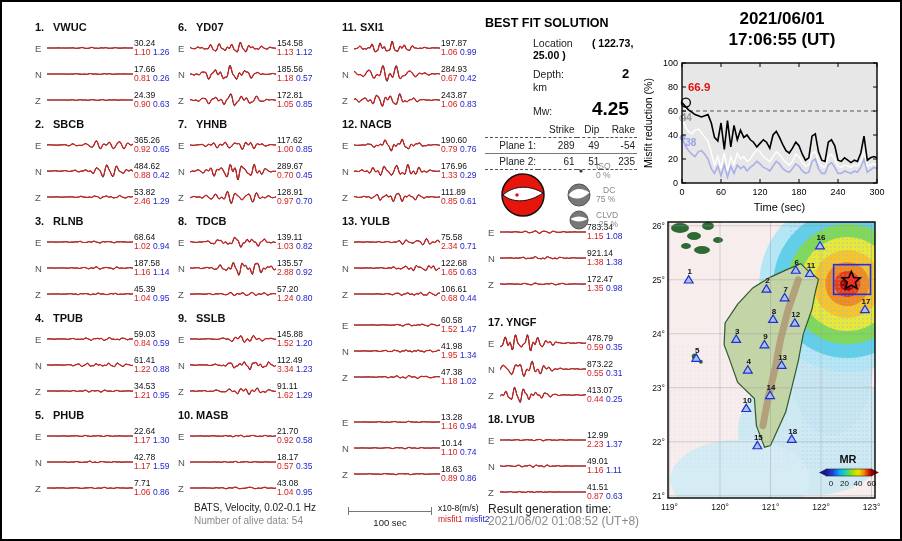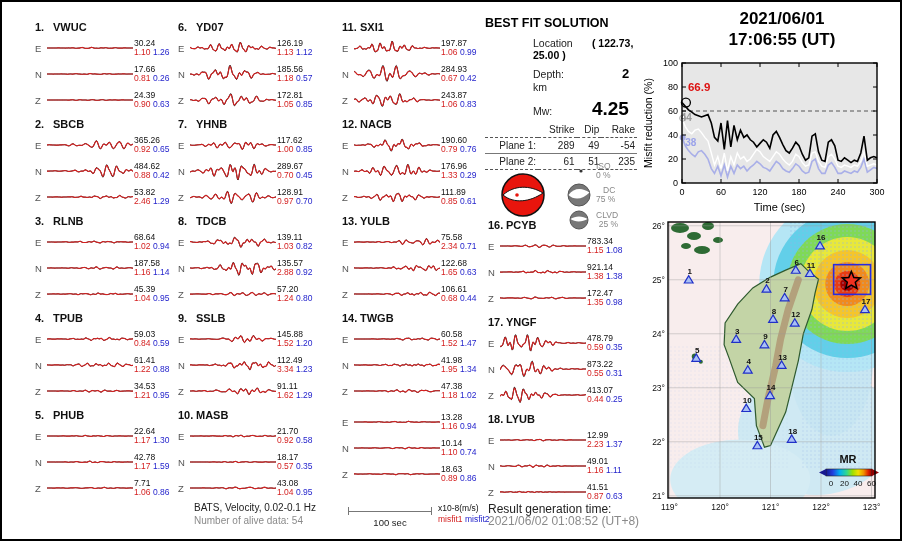--- a/index.html
+++ b/index.html
@@ -192,21 +192,21 @@
       </div>
       <div class="col" style="left: 176px; top: 14px;">
         <div class="station">
           <div class="st-hdr"><span class="num">6.</span><span>YD07</span></div>
           <div class="chrow">
             <span class="chlab">E</span>
             <svg width="86" height="26">
               <polyline points="0.0,12.2 0.7,12.7 1.4,13.2 2.1,13.5 2.9,13.6 3.6,13.6 4.3,13.7 5.0,13.7 5.7,13.5 6.5,12.9 7.2,12.2 7.9,11.9 8.6,12.2 9.3,12.7 10.0,13.0 10.8,12.9 11.5,12.6 12.2,12.5 12.9,13.0 13.6,13.7 14.3,14.1 15.0,14.0 15.8,13.7 16.5,13.7 17.2,13.9 17.9,13.8 18.6,13.0 19.4,11.4 20.1,9.9 20.8,9.6 21.5,10.8 22.2,12.7 22.9,14.3 23.7,15.1 24.4,15.5 25.1,15.9 25.8,16.1 26.5,15.5 27.2,13.6 27.9,10.9 28.7,8.9 29.4,8.6 30.1,10.1 30.8,12.1 31.5,13.4 32.3,13.7 33.0,13.8 33.7,14.4 34.4,15.4 35.1,15.7 35.8,14.8 36.5,13.2 37.3,12.1 38.0,12.4 38.7,13.3 39.4,13.5 40.1,12.3 40.9,10.3 41.6,9.1 42.3,9.8 43.0,11.8 43.7,13.9 44.4,15.0 45.1,15.5 45.9,16.0 46.6,16.9 47.3,17.1 48.0,15.6 48.7,12.4 49.4,8.9 50.2,7.1 50.9,7.8 51.6,10.0 52.3,12.3 53.0,13.7 53.8,14.6 54.5,15.5 55.2,16.6 55.9,16.9 56.6,15.8 57.3,13.4 58.1,11.2 58.8,10.4 59.5,11.1 60.2,12.2 60.9,12.7 61.6,12.3 62.4,11.8 63.1,12.0 63.8,12.9 64.5,13.8 65.2,14.1 65.9,13.8 66.7,13.6 67.4,13.9 68.1,14.3 68.8,14.3 69.5,13.5 70.2,12.2 71.0,11.3 71.7,11.1 72.4,11.7 73.1,12.4 73.8,12.9 74.5,13.3 75.3,13.6 76.0,13.9 76.7,14.2 77.4,14.0 78.1,13.5 78.8,12.8 79.5,12.3 80.3,12.3 81.0,12.5 81.7,12.7 82.4,12.9 83.1,12.9 83.8,13.0 84.6,13.1 85.3,13.3 86.0,13.3" fill="none" stroke="#111" stroke-width="1"></polyline>
               <polyline points="0.0,12.3 0.7,12.7 1.4,13.2 2.1,13.5 2.9,13.5 3.6,13.6 4.3,13.6 5.0,13.6 5.7,13.4 6.5,12.9 7.2,12.3 7.9,12.1 8.6,12.3 9.3,12.7 10.0,13.0 10.8,12.9 11.5,12.6 12.2,12.6 12.9,13.0 13.6,13.6 14.3,14.0 15.0,13.9 15.8,13.7 16.5,13.6 17.2,13.8 17.9,13.7 18.6,13.0 19.4,11.6 20.1,10.3 20.8,10.0 21.5,11.1 22.2,12.7 22.9,14.1 23.7,14.9 24.4,15.2 25.1,15.5 25.8,15.8 26.5,15.2 27.2,13.6 27.9,11.2 28.7,9.4 29.4,9.2 30.1,10.5 30.8,12.2 31.5,13.3 32.3,13.6 33.0,13.7 33.7,14.2 34.4,15.1 35.1,15.4 35.8,14.6 36.5,13.1 37.3,12.2 38.0,12.4 38.7,13.3 39.4,13.5 40.1,12.4 40.9,10.6 41.6,9.6 42.3,10.2 43.0,12.0 43.7,13.8 44.4,14.8 45.1,15.2 45.9,15.7 46.6,16.4 47.3,16.6 48.0,15.3 48.7,12.4 49.4,9.4 50.2,7.8 50.9,8.4 51.6,10.4 52.3,12.4 53.0,13.7 53.8,14.4 54.5,15.2 55.2,16.2 55.9,16.5 56.6,15.4 57.3,13.4 58.1,11.4 58.8,10.7 59.5,11.3 60.2,12.3 60.9,12.7 61.6,12.4 62.4,12.0 63.1,12.1 63.8,12.9 64.5,13.7 65.2,13.9 65.9,13.7 66.7,13.5 67.4,13.8 68.1,14.2 68.8,14.1 69.5,13.4 70.2,12.3 71.0,11.5 71.7,11.4 72.4,11.8 73.1,12.5 73.8,12.9 74.5,13.2 75.3,13.5 76.0,13.8 76.7,14.0 77.4,13.9 78.1,13.4 78.8,12.8 79.5,12.4 80.3,12.4 81.0,12.6 81.7,12.8 82.4,12.9 83.1,12.9 83.8,13.0 84.6,13.1 85.3,13.3 86.0,13.3" fill="none" stroke="#d42020" stroke-width="1.1"></polyline>
             </svg>
-            <span class="vals"><span>126.19</span><br><span class="m1">1.13</span> <span class="m2">1.12</span></span>
+            <span class="vals"><span>154.58</span><br><span class="m1">1.13</span> <span class="m2">1.12</span></span>
           </div>
           <div class="chrow">
             <span class="chlab">N</span>
             <svg width="86" height="26">
               <polyline points="0.0,13.0 0.7,13.1 1.4,13.2 2.1,13.4 2.9,13.7 3.6,14.0 4.3,14.1 5.0,13.7 5.7,13.2 6.5,12.9 7.2,13.0 7.9,13.5 8.6,13.9 9.3,13.9 10.0,13.1 10.8,12.0 11.5,11.2 12.2,10.8 12.9,11.0 13.6,11.1 14.3,11.1 15.0,11.0 15.8,11.5 16.5,13.0 17.2,15.2 17.9,17.4 18.6,18.4 19.4,17.8 20.1,16.1 20.8,14.2 21.5,12.9 22.2,12.4 22.9,11.9 23.7,10.9 24.4,9.5 25.1,8.6 25.8,9.0 26.5,10.7 27.2,12.7 27.9,13.8 28.7,13.3 29.4,11.9 30.1,10.9 30.8,11.4 31.5,13.5 32.3,16.0 33.0,17.6 33.7,17.7 34.4,17.0 35.1,16.5 35.8,16.6 36.5,16.5 37.3,15.2 38.0,12.2 38.7,8.2 39.4,5.0 40.1,4.2 40.9,5.9 41.6,9.0 42.3,11.9 43.0,13.5 43.7,14.3 44.4,15.0 45.1,16.4 45.9,17.9 46.6,18.5 47.3,17.4 48.0,15.1 48.7,12.7 49.4,11.7 50.2,12.4 50.9,13.7 51.6,14.4 52.3,13.7 53.0,12.0 53.8,10.2 54.5,9.5 55.2,9.8 55.9,10.5 56.6,10.9 57.3,10.9 58.1,11.1 58.8,12.1 59.5,14.0 60.2,16.0 60.9,17.3 61.6,17.2 62.4,16.0 63.1,14.4 63.8,13.2 64.5,12.6 65.2,12.4 65.9,12.1 66.7,11.7 67.4,11.3 68.1,11.4 68.8,11.9 69.5,12.6 70.2,13.2 71.0,13.4 71.7,13.2 72.4,12.9 73.1,12.8 73.8,13.0 74.5,13.3 75.3,13.5 76.0,13.5 76.7,13.4 77.4,13.3 78.1,13.2 78.8,13.2 79.5,13.2 80.3,13.1 81.0,12.8 81.7,12.6 82.4,12.4 83.1,12.5 83.8,12.6 84.6,12.8 85.3,13.0 86.0,13.1" fill="none" stroke="#111" stroke-width="1"></polyline>
               <polyline points="0.0,13.0 0.7,13.1 1.4,13.1 2.1,13.3 2.9,13.6 3.6,13.9 4.3,14.0 5.0,13.7 5.7,13.2 6.5,12.9 7.2,13.0 7.9,13.4 8.6,13.8 9.3,13.7 10.0,13.1 10.8,12.2 11.5,11.4 12.2,11.1 12.9,11.2 13.6,11.4 14.3,11.3 15.0,11.2 15.8,11.7 16.5,13.0 17.2,15.0 17.9,16.9 18.6,17.8 19.4,17.3 20.1,15.7 20.8,14.0 21.5,12.9 22.2,12.4 22.9,12.0 23.7,11.2 24.4,10.0 25.1,9.1 25.8,9.5 26.5,10.9 27.2,12.8 27.9,13.7 28.7,13.3 29.4,12.0 30.1,11.1 30.8,11.6 31.5,13.4 32.3,15.6 33.0,17.0 33.7,17.1 34.4,16.5 35.1,16.1 35.8,16.1 36.5,16.1 37.3,14.9 38.0,12.3 38.7,8.8 39.4,6.0 40.1,5.3 40.9,6.8 41.6,9.5 42.3,12.0 43.0,13.5 43.7,14.1 44.4,14.8 45.1,16.0 45.9,17.3 46.6,17.8 47.3,16.9 48.0,14.8 48.7,12.8 49.4,11.9 50.2,12.4 50.9,13.6 51.6,14.3 52.3,13.6 53.0,12.1 53.8,10.6 54.5,9.9 55.2,10.2 55.9,10.8 56.6,11.2 57.3,11.2 58.1,11.3 58.8,12.2 59.5,13.8 60.2,15.6 60.9,16.7 61.6,16.7 62.4,15.6 63.1,14.3 63.8,13.2 64.5,12.7 65.2,12.4 65.9,12.2 66.7,11.8 67.4,11.5 68.1,11.6 68.8,12.0 69.5,12.7 70.2,13.2 71.0,13.3 71.7,13.2 72.4,12.9 73.1,12.8 73.8,13.0 74.5,13.2 75.3,13.4 76.0,13.4 76.7,13.4 77.4,13.3 78.1,13.2 78.8,13.2 79.5,13.2 80.3,13.1 81.0,12.8 81.7,12.6 82.4,12.5 83.1,12.5 83.8,12.7 84.6,12.9 85.3,13.0 86.0,13.1" fill="none" stroke="#d42020" stroke-width="1.1"></polyline>
             </svg>
             <span class="vals"><span>185.56</span><br><span class="m1">1.18</span> <span class="m2">0.57</span></span>
           </div>
           <div class="chrow">
@@ -403,21 +403,20 @@
           <div class="chrow">
             <span class="chlab">Z</span>
             <svg width="86" height="26">
               <polyline points="0.0,13.0 0.7,13.0 1.4,12.9 2.1,13.0 2.9,13.0 3.6,13.0 4.3,13.0 5.0,13.0 5.7,13.0 6.5,13.0 7.2,13.0 7.9,13.0 8.6,13.0 9.3,13.0 10.0,13.0 10.8,13.0 11.5,13.0 12.2,13.0 12.9,13.0 13.6,13.0 14.3,12.9 15.0,12.9 15.8,13.0 16.5,13.0 17.2,13.1 17.9,13.1 18.6,13.1 19.4,13.0 20.1,13.0 20.8,13.0 21.5,13.0 22.2,12.9 22.9,12.8 23.7,12.8 24.4,12.8 25.1,12.9 25.8,13.0 26.5,13.1 27.2,13.1 27.9,13.2 28.7,13.2 29.4,13.3 30.1,13.2 30.8,13.0 31.5,12.8 32.3,12.6 33.0,12.5 33.7,12.6 34.4,12.8 35.1,12.9 35.8,13.0 36.5,13.2 37.3,13.5 38.0,13.8 38.7,13.9 39.4,13.6 40.1,13.1 40.9,12.6 41.6,12.4 42.3,12.3 43.0,12.3 43.7,12.3 44.4,12.2 45.1,12.4 45.9,13.0 46.6,13.8 47.3,14.3 48.0,14.2 48.7,13.8 49.4,13.3 50.2,13.0 50.9,13.1 51.6,12.9 52.3,12.5 53.0,11.9 53.8,11.7 54.5,12.1 55.2,12.9 55.9,13.4 56.6,13.5 57.3,13.1 58.1,12.9 58.8,13.2 59.5,13.8 60.2,14.2 60.9,13.9 61.6,13.2 62.4,12.7 63.1,12.6 63.8,12.9 64.5,13.0 65.2,12.5 65.9,11.8 66.7,11.4 67.4,11.9 68.1,12.8 68.8,13.7 69.5,14.1 70.2,14.0 71.0,13.9 71.7,14.0 72.4,14.2 73.1,14.0 73.8,13.2 74.5,12.1 75.3,11.2 76.0,11.2 76.7,11.7 77.4,12.3 78.1,12.8 78.8,13.1 79.5,13.4 80.3,14.0 81.0,14.5 81.7,14.6 82.4,14.1 83.1,13.2 83.8,12.5 84.6,12.1 85.3,12.1 86.0,12.2" fill="none" stroke="#111" stroke-width="1"></polyline>
               <polyline points="0.0,13.0 0.7,13.0 1.4,13.0 2.1,13.0 2.9,13.0 3.6,13.0 4.3,13.0 5.0,13.0 5.7,13.0 6.5,13.0 7.2,13.0 7.9,13.0 8.6,13.0 9.3,13.0 10.0,13.0 10.8,13.0 11.5,13.0 12.2,13.0 12.9,13.0 13.6,13.0 14.3,12.9 15.0,13.0 15.8,13.0 16.5,13.0 17.2,13.1 17.9,13.1 18.6,13.1 19.4,13.0 20.1,13.0 20.8,13.0 21.5,13.0 22.2,12.9 22.9,12.9 23.7,12.8 24.4,12.9 25.1,13.0 25.8,13.0 26.5,13.1 27.2,13.1 27.9,13.2 28.7,13.2 29.4,13.2 30.1,13.2 30.8,13.0 31.5,12.8 32.3,12.6 33.0,12.6 33.7,12.7 34.4,12.8 35.1,12.9 35.8,13.0 36.5,13.1 37.3,13.4 38.0,13.7 38.7,13.8 39.4,13.5 40.1,13.1 40.9,12.7 41.6,12.4 42.3,12.4 43.0,12.4 43.7,12.4 44.4,12.3 45.1,12.5 45.9,13.0 46.6,13.7 47.3,14.1 48.0,14.1 48.7,13.7 49.4,13.2 50.2,13.0 50.9,13.0 51.6,12.9 52.3,12.6 53.0,12.0 53.8,11.8 54.5,12.2 55.2,12.9 55.9,13.4 56.6,13.4 57.3,13.1 58.1,12.9 58.8,13.2 59.5,13.7 60.2,14.0 60.9,13.8 61.6,13.2 62.4,12.7 63.1,12.7 63.8,12.9 64.5,13.0 65.2,12.6 65.9,11.9 66.7,11.6 67.4,12.0 68.1,12.8 68.8,13.6 69.5,13.9 70.2,13.8 71.0,13.8 71.7,13.9 72.4,14.1 73.1,13.9 73.8,13.2 74.5,12.2 75.3,11.5 76.0,11.4 76.7,11.8 77.4,12.4 78.1,12.8 78.8,13.1 79.5,13.4 80.3,13.8 81.0,14.3 81.7,14.4 82.4,14.0 83.1,13.2 83.8,12.5 84.6,12.2 85.3,12.2 86.0,12.3" fill="none" stroke="#d42020" stroke-width="1.1"></polyline>
             </svg>
             <span class="vals"><span>106.61</span><br><span class="m1">0.68</span> <span class="m2">0.44</span></span>
           </div>
         </div>
         <div class="station">
-          <div class="st-hdr"><span class="num">14.</span><span>TWGB</span></div>
           <div class="chrow">
             <span class="chlab">E</span>
             <svg width="86" height="26">
               <polyline points="0.0,13.0 0.7,13.0 1.4,13.0 2.1,13.0 2.9,13.0 3.6,13.0 4.3,13.0 5.0,13.0 5.7,13.0 6.5,13.0 7.2,13.0 7.9,13.0 8.6,13.0 9.3,13.0 10.0,13.0 10.8,13.0 11.5,13.0 12.2,13.0 12.9,13.0 13.6,13.0 14.3,13.0 15.0,13.0 15.8,13.0 16.5,13.0 17.2,12.9 17.9,12.9 18.6,12.9 19.4,12.9 20.1,12.9 20.8,13.0 21.5,13.0 22.2,13.1 22.9,13.2 23.7,13.2 24.4,13.1 25.1,13.1 25.8,13.0 26.5,13.0 27.2,12.9 27.9,12.9 28.7,12.8 29.4,12.8 30.1,12.8 30.8,12.9 31.5,13.0 32.3,13.1 33.0,13.1 33.7,13.0 34.4,13.0 35.1,13.1 35.8,13.2 36.5,13.2 37.3,13.1 38.0,13.0 38.7,13.0 39.4,13.1 40.1,13.2 40.9,13.0 41.6,12.7 42.3,12.5 43.0,12.4 43.7,12.5 44.4,12.7 45.1,12.9 45.9,13.0 46.6,13.2 47.3,13.5 48.0,13.9 48.7,14.1 49.4,13.9 50.2,13.4 50.9,12.8 51.6,12.5 52.3,12.4 53.0,12.3 53.8,12.3 54.5,12.1 55.2,12.2 55.9,12.6 56.6,13.2 57.3,13.7 58.1,13.8 58.8,13.6 59.5,13.3 60.2,13.2 60.9,13.4 61.6,13.4 62.4,13.3 63.1,12.9 63.8,12.7 64.5,12.7 65.2,12.9 65.9,13.0 66.7,12.8 67.4,12.3 68.1,12.1 68.8,12.2 69.5,12.7 70.2,13.1 71.0,13.4 71.7,13.5 72.4,13.6 73.1,13.8 73.8,14.0 74.5,14.0 75.3,13.5 76.0,12.8 76.7,12.3 77.4,12.1 78.1,12.2 78.8,12.3 79.5,12.4 80.3,12.5 81.0,12.8 81.7,13.2 82.4,13.6 83.1,13.8 83.8,13.6 84.6,13.3 85.3,13.1 86.0,13.0" fill="none" stroke="#111" stroke-width="1"></polyline>
               <polyline points="0.0,13.0 0.7,13.0 1.4,13.0 2.1,13.0 2.9,13.0 3.6,13.0 4.3,13.0 5.0,13.0 5.7,13.0 6.5,13.0 7.2,13.0 7.9,13.0 8.6,13.0 9.3,13.0 10.0,13.0 10.8,13.0 11.5,13.0 12.2,13.0 12.9,13.0 13.6,13.0 14.3,13.0 15.0,13.0 15.8,13.0 16.5,13.0 17.2,12.9 17.9,12.9 18.6,12.9 19.4,12.9 20.1,13.0 20.8,13.0 21.5,13.0 22.2,13.1 22.9,13.1 23.7,13.2 24.4,13.1 25.1,13.1 25.8,13.0 26.5,13.0 27.2,13.0 27.9,12.9 28.7,12.9 29.4,12.8 30.1,12.8 30.8,12.9 31.5,13.0 32.3,13.1 33.0,13.1 33.7,13.0 34.4,13.0 35.1,13.1 35.8,13.2 36.5,13.2 37.3,13.1 38.0,13.0 38.7,13.0 39.4,13.1 40.1,13.1 40.9,13.0 41.6,12.8 42.3,12.5 43.0,12.4 43.7,12.6 44.4,12.8 45.1,12.9 45.9,13.0 46.6,13.1 47.3,13.4 48.0,13.8 48.7,13.9 49.4,13.8 50.2,13.4 50.9,12.9 51.6,12.5 52.3,12.4 53.0,12.4 53.8,12.3 54.5,12.2 55.2,12.3 55.9,12.6 56.6,13.2 57.3,13.6 58.1,13.7 58.8,13.5 59.5,13.2 60.2,13.2 60.9,13.3 61.6,13.4 62.4,13.2 63.1,12.9 63.8,12.7 64.5,12.8 65.2,12.9 65.9,13.0 66.7,12.8 67.4,12.4 68.1,12.2 68.8,12.3 69.5,12.7 70.2,13.1 71.0,13.3 71.7,13.4 72.4,13.5 73.1,13.7 73.8,13.9 74.5,13.9 75.3,13.4 76.0,12.8 76.7,12.3 77.4,12.2 78.1,12.3 78.8,12.4 79.5,12.5 80.3,12.6 81.0,12.8 81.7,13.1 82.4,13.5 83.1,13.7 83.8,13.6 84.6,13.3 85.3,13.1 86.0,13.0" fill="none" stroke="#d42020" stroke-width="1.1"></polyline>
             </svg>
             <span class="vals"><span>60.58</span><br><span class="m1">1.52</span> <span class="m2">1.47</span></span>
           </div>
           <div class="chrow">
             <span class="chlab">N</span>
@@ -458,21 +457,20 @@
             <svg width="86" height="26">
               <polyline points="0.0,12.9 0.7,12.9 1.4,12.9 2.1,13.0 2.9,13.0 3.6,13.1 4.3,13.1 5.0,13.1 5.7,13.0 6.5,13.0 7.2,13.0 7.9,13.1 8.6,13.1 9.3,13.1 10.0,13.0 10.8,13.0 11.5,13.0 12.2,13.0 12.9,13.0 13.6,12.9 14.3,12.8 15.0,12.8 15.8,12.7 16.5,12.8 17.2,12.9 17.9,13.0 18.6,13.1 19.4,13.1 20.1,13.1 20.8,13.0 21.5,13.1 22.2,13.1 22.9,13.2 23.7,13.1 24.4,13.1 25.1,13.1 25.8,13.2 26.5,13.3 27.2,13.3 27.9,13.2 28.7,12.9 29.4,12.7 30.1,12.5 30.8,12.5 31.5,12.6 32.3,12.8 33.0,12.9 33.7,12.9 34.4,12.9 35.1,12.9 35.8,13.0 36.5,13.1 37.3,13.1 38.0,13.1 38.7,13.0 39.4,13.1 40.1,13.3 40.9,13.5 41.6,13.7 42.3,13.6 43.0,13.4 43.7,13.1 44.4,12.8 45.1,12.7 45.9,12.7 46.6,12.7 47.3,12.7 48.0,12.7 48.7,12.7 49.4,12.7 50.2,12.9 50.9,12.9 51.6,12.9 52.3,12.8 53.0,12.7 53.8,12.7 54.5,12.9 55.2,13.3 55.9,13.6 56.6,13.7 57.3,13.6 58.1,13.4 58.8,13.2 59.5,13.1 60.2,13.1 60.9,13.0 61.6,12.9 62.4,12.8 63.1,12.7 63.8,12.8 64.5,12.9 65.2,13.0 65.9,12.9 66.7,12.8 67.4,12.7 68.1,12.6 68.8,12.7 69.5,12.9 70.2,13.1 71.0,13.2 71.7,13.2 72.4,13.2 73.1,13.2 73.8,13.2 74.5,13.2 75.3,13.1 76.0,13.1 76.7,13.0 77.4,13.0 78.1,13.0 78.8,13.0 79.5,13.0 80.3,13.0 81.0,13.0 81.7,12.9 82.4,12.9 83.1,12.9 83.8,12.9 84.6,13.0 85.3,13.0 86.0,13.0" fill="none" stroke="#111" stroke-width="1"></polyline>
               <polyline points="0.0,12.9 0.7,12.9 1.4,12.9 2.1,13.0 2.9,13.0 3.6,13.1 4.3,13.1 5.0,13.1 5.7,13.0 6.5,13.0 7.2,13.0 7.9,13.0 8.6,13.1 9.3,13.0 10.0,13.0 10.8,13.0 11.5,13.0 12.2,13.0 12.9,13.0 13.6,12.9 14.3,12.9 15.0,12.8 15.8,12.8 16.5,12.8 17.2,12.9 17.9,13.0 18.6,13.1 19.4,13.1 20.1,13.0 20.8,13.0 21.5,13.1 22.2,13.1 22.9,13.1 23.7,13.1 24.4,13.1 25.1,13.1 25.8,13.2 26.5,13.3 27.2,13.3 27.9,13.2 28.7,13.0 29.4,12.7 30.1,12.6 30.8,12.6 31.5,12.7 32.3,12.8 33.0,12.9 33.7,12.9 34.4,12.9 35.1,12.9 35.8,13.0 36.5,13.1 37.3,13.1 38.0,13.0 38.7,13.0 39.4,13.1 40.1,13.2 40.9,13.4 41.6,13.6 42.3,13.6 43.0,13.3 43.7,13.1 44.4,12.8 45.1,12.7 45.9,12.7 46.6,12.8 47.3,12.8 48.0,12.7 48.7,12.7 49.4,12.8 50.2,12.9 50.9,13.0 51.6,12.9 52.3,12.8 53.0,12.7 53.8,12.8 54.5,13.0 55.2,13.2 55.9,13.5 56.6,13.6 57.3,13.5 58.1,13.3 58.8,13.2 59.5,13.1 60.2,13.1 60.9,13.0 61.6,12.9 62.4,12.8 63.1,12.8 63.8,12.8 64.5,12.9 65.2,13.0 65.9,12.9 66.7,12.8 67.4,12.7 68.1,12.7 68.8,12.7 69.5,12.9 70.2,13.1 71.0,13.2 71.7,13.2 72.4,13.2 73.1,13.2 73.8,13.2 74.5,13.1 75.3,13.1 76.0,13.0 76.7,13.0 77.4,13.0 78.1,13.0 78.8,13.0 79.5,13.0 80.3,13.0 81.0,13.0 81.7,12.9 82.4,12.9 83.1,12.9 83.8,12.9 84.6,13.0 85.3,13.0 86.0,13.0" fill="none" stroke="#d42020" stroke-width="1.1"></polyline>
             </svg>
             <span class="vals"><span>18.63</span><br><span class="m1">0.89</span> <span class="m2">0.86</span></span>
           </div>
         </div>
       </div>
       <div class="col" style="left: 486px; top: 212px;">
         <div class="station">
-          <div class="st-hdr"><span class="num">16.</span><span>PCYB</span></div>
           <div class="chrow">
             <span class="chlab">E</span>
             <svg width="86" height="26">
               <polyline points="0.0,13.0 0.7,13.0 1.4,13.0 2.1,13.0 2.9,13.0 3.6,13.0 4.3,13.0 5.0,13.0 5.7,13.0 6.5,13.0 7.2,12.9 7.9,12.9 8.6,13.0 9.3,13.0 10.0,13.1 10.8,13.2 11.5,13.2 12.2,13.1 12.9,13.0 13.6,12.9 14.3,12.8 15.0,12.8 15.8,12.8 16.5,12.8 17.2,12.9 17.9,13.0 18.6,13.1 19.4,13.2 20.1,13.3 20.8,13.4 21.5,13.4 22.2,13.4 22.9,13.1 23.7,12.7 24.4,12.4 25.1,12.2 25.8,12.2 26.5,12.5 27.2,12.9 27.9,13.4 28.7,13.7 29.4,13.8 30.1,13.7 30.8,13.6 31.5,13.4 32.3,13.2 33.0,12.9 33.7,12.5 34.4,12.1 35.1,11.8 35.8,11.9 36.5,12.3 37.3,13.0 38.0,13.7 38.7,14.3 39.4,14.4 40.1,14.1 40.9,13.6 41.6,13.0 42.3,12.5 43.0,12.2 43.7,12.2 44.4,12.2 45.1,12.3 45.9,12.5 46.6,12.7 47.3,13.1 48.0,13.6 48.7,13.9 49.4,14.1 50.2,13.9 50.9,13.4 51.6,12.9 52.3,12.4 53.0,12.1 53.8,12.2 54.5,12.5 55.2,12.8 55.9,13.0 56.6,13.2 57.3,13.3 58.1,13.3 58.8,13.3 59.5,13.3 60.2,13.3 60.9,13.2 61.6,13.0 62.4,12.8 63.1,12.6 63.8,12.6 64.5,12.7 65.2,12.9 65.9,13.1 66.7,13.2 67.4,13.2 68.1,13.1 68.8,13.1 69.5,13.0 70.2,13.0 71.0,13.0 71.7,13.0 72.4,13.0 73.1,13.0 73.8,12.9 74.5,12.9 75.3,12.9 76.0,13.0 76.7,13.0 77.4,13.0 78.1,13.0 78.8,13.0 79.5,13.0 80.3,13.0 81.0,13.0 81.7,13.0 82.4,13.0 83.1,13.0 83.8,13.0 84.6,13.0 85.3,13.0 86.0,13.0" fill="none" stroke="#111" stroke-width="1"></polyline>
               <polyline points="0.0,13.0 0.7,13.0 1.4,13.0 2.1,13.0 2.9,13.0 3.6,13.0 4.3,13.0 5.0,13.0 5.7,13.0 6.5,13.0 7.2,13.0 7.9,13.0 8.6,13.0 9.3,13.0 10.0,13.1 10.8,13.1 11.5,13.1 12.2,13.1 12.9,13.0 13.6,12.9 14.3,12.8 15.0,12.8 15.8,12.8 16.5,12.9 17.2,12.9 17.9,13.0 18.6,13.1 19.4,13.1 20.1,13.3 20.8,13.4 21.5,13.4 22.2,13.3 22.9,13.1 23.7,12.8 24.4,12.5 25.1,12.3 25.8,12.3 26.5,12.6 27.2,12.9 27.9,13.3 28.7,13.6 29.4,13.7 30.1,13.6 30.8,13.5 31.5,13.4 32.3,13.2 33.0,12.9 33.7,12.5 34.4,12.2 35.1,12.0 35.8,12.0 36.5,12.4 37.3,13.0 38.0,13.6 38.7,14.1 39.4,14.2 40.1,14.0 40.9,13.5 41.6,13.0 42.3,12.6 43.0,12.3 43.7,12.3 44.4,12.3 45.1,12.4 45.9,12.5 46.6,12.8 47.3,13.1 48.0,13.5 48.7,13.8 49.4,14.0 50.2,13.8 50.9,13.4 51.6,12.9 52.3,12.5 53.0,12.3 53.8,12.3 54.5,12.5 55.2,12.8 55.9,13.0 56.6,13.2 57.3,13.2 58.1,13.2 58.8,13.3 59.5,13.3 60.2,13.3 60.9,13.2 61.6,13.0 62.4,12.8 63.1,12.7 63.8,12.7 64.5,12.8 65.2,12.9 65.9,13.1 66.7,13.1 67.4,13.2 68.1,13.1 68.8,13.1 69.5,13.0 70.2,13.0 71.0,13.0 71.7,13.0 72.4,13.0 73.1,13.0 73.8,12.9 74.5,12.9 75.3,12.9 76.0,13.0 76.7,13.0 77.4,13.0 78.1,13.0 78.8,13.0 79.5,13.0 80.3,13.0 81.0,13.0 81.7,13.0 82.4,13.0 83.1,13.0 83.8,13.0 84.6,13.0 85.3,13.0 86.0,13.0" fill="none" stroke="#d42020" stroke-width="1.1"></polyline>
             </svg>
             <span class="vals"><span>783.34</span><br><span class="m1">1.15</span> <span class="m2">1.08</span></span>
           </div>
           <div class="chrow">
             <span class="chlab">N</span>

